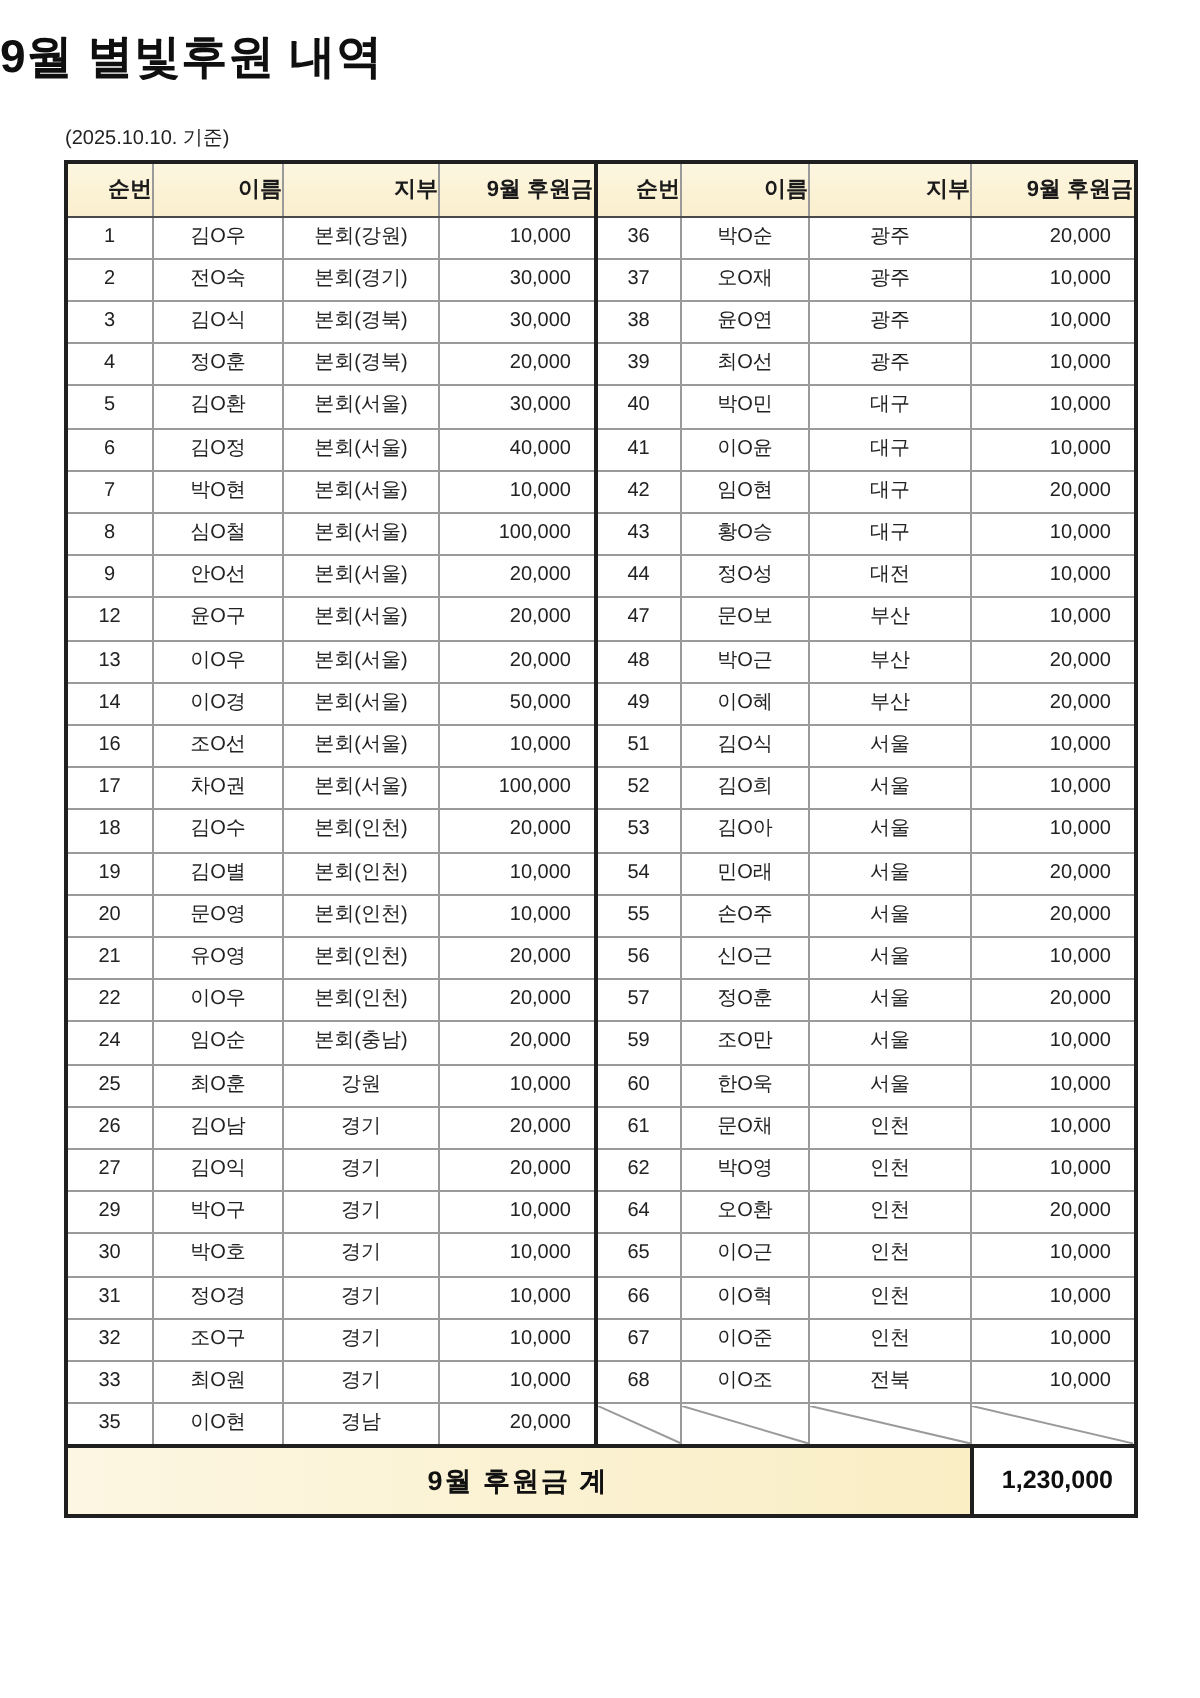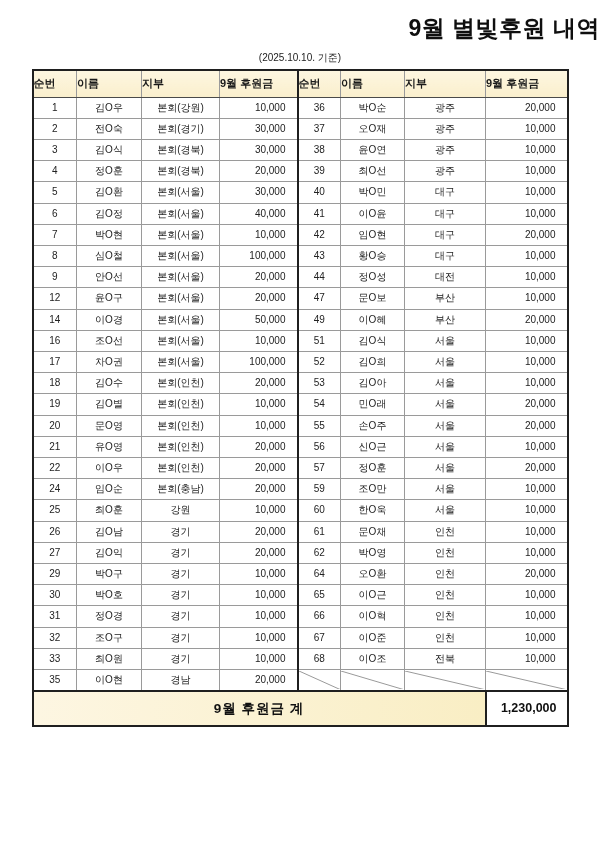--- a/index.html
+++ b/index.html
@@ -2,35 +2,35 @@
 <html><head>
 <meta charset="utf-8">
 <style>
   * { margin:0; padding:0; box-sizing:border-box; }
   body { background:#e9e9e9; font-family:"Liberation Sans","DejaVu Sans",sans-serif; }
   .page {
     width:600px; height:849px; background:#ffffff; margin:0 auto; position:relative;
     overflow:hidden;
   }
   .title {
-    text-align:right; font-size:23px; font-weight:800; color:#0f0f0f;
+    text-align:left; font-size:23px; font-weight:800; color:#0f0f0f;
     padding-top:13px; letter-spacing:0.5px;
   }
   .date-top {
-    width:535px; margin:7px auto 4px auto; text-align:center;
+    width:535px; margin:18px auto 4px auto; text-align:left;
     font-size:10px; color:#222;
   }
   table.donation {
     width:535px; margin:0 auto; border-collapse:collapse; table-layout:fixed;
     border:2.5px solid #1f1f1f;
   }
   th {
     background:linear-gradient(#fdf6e0,#faefcd);
     border:1px solid #9a9a9a; border-bottom:1.5px solid #4a4a4a;
-    height:27px; font-size:11px; font-weight:700; color:#1a1a1a; text-align:left;
+    height:27px; font-size:11px; font-weight:700; color:#1a1a1a; text-align:right;
   }
   td {
     border:1px solid #9a9a9a; height:20.2px; line-height:20.2px;
     font-size:10px; color:#222; padding:0; overflow:hidden; white-space:nowrap;
   }
   td.c { text-align:center; }
   td.r { text-align:right; padding-right:11px; }
   .mid { border-left:2.5px solid #1f1f1f !important; }
   td.slash { padding:0; }
   .slash-svg { width:100%; height:100%; display:block; }
@@ -175,20 +175,30 @@
           <td class="c">12</td>
           <td class="c">윤O구</td>
           <td class="c">본회(서울)</td>
           <td class="r">20,000</td>
           <td class="c mid">47</td>
           <td class="c">문O보</td>
           <td class="c">부산</td>
           <td class="r">10,000</td>
         </tr>
         <tr>
+          <td class="c">13</td>
+          <td class="c">이O우</td>
+          <td class="c">본회(서울)</td>
+          <td class="r">20,000</td>
+          <td class="c mid">48</td>
+          <td class="c">박O근</td>
+          <td class="c">부산</td>
+          <td class="r">20,000</td>
+        </tr>
+        <tr>
           <td class="c">14</td>
           <td class="c">이O경</td>
           <td class="c">본회(서울)</td>
           <td class="r">50,000</td>
           <td class="c mid">49</td>
           <td class="c">이O혜</td>
           <td class="c">부산</td>
           <td class="r">20,000</td>
         </tr>
         <tr>

